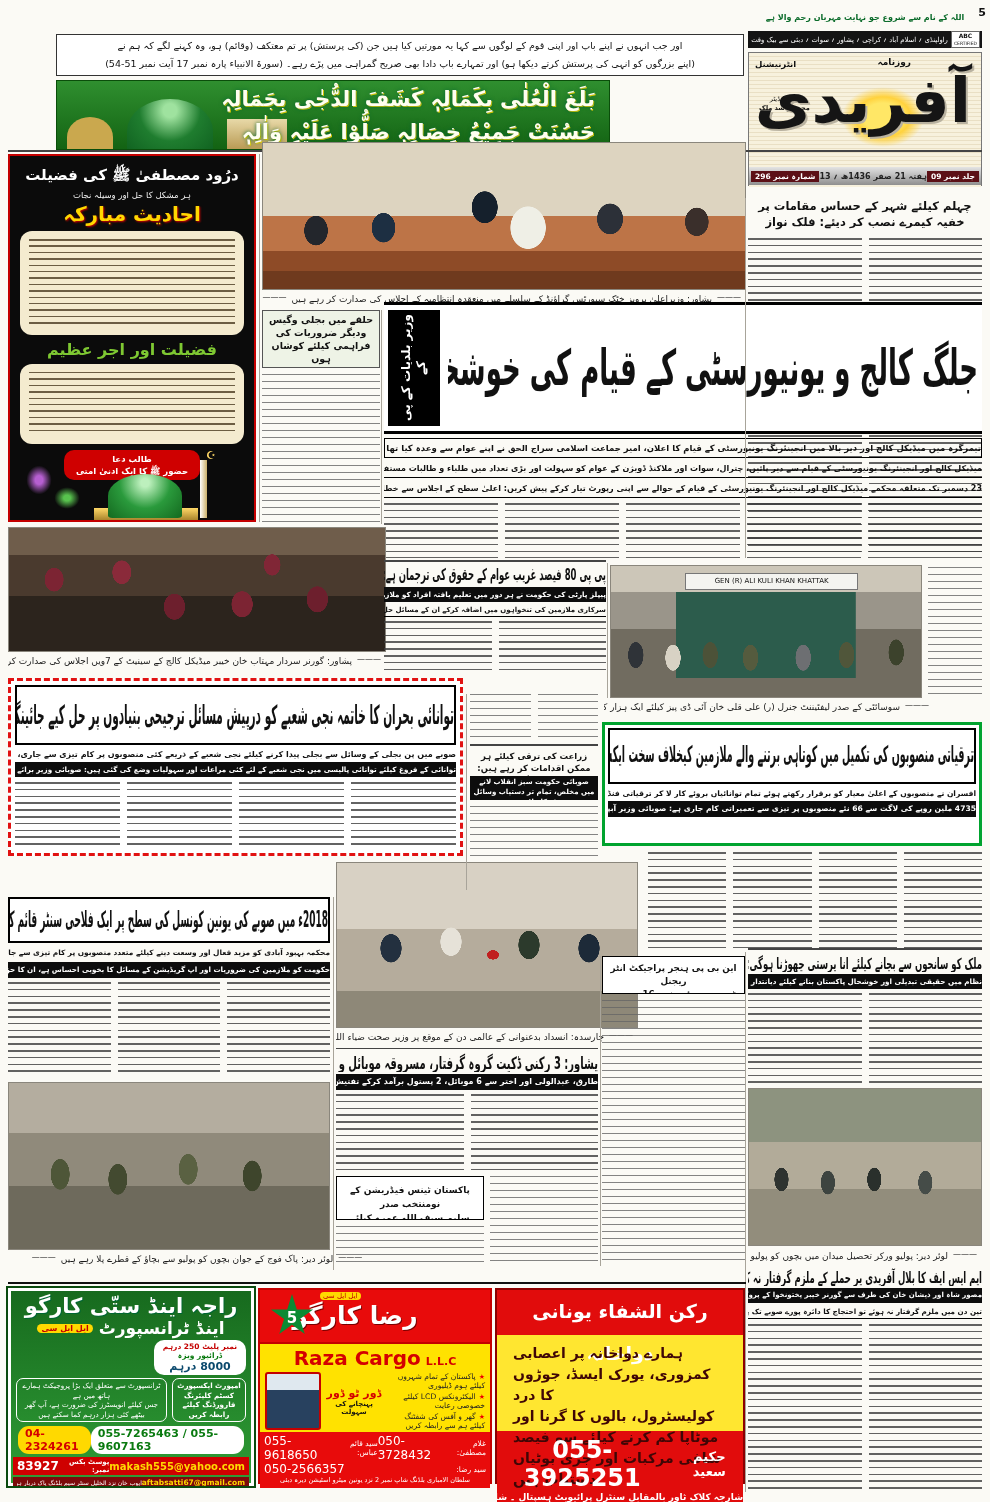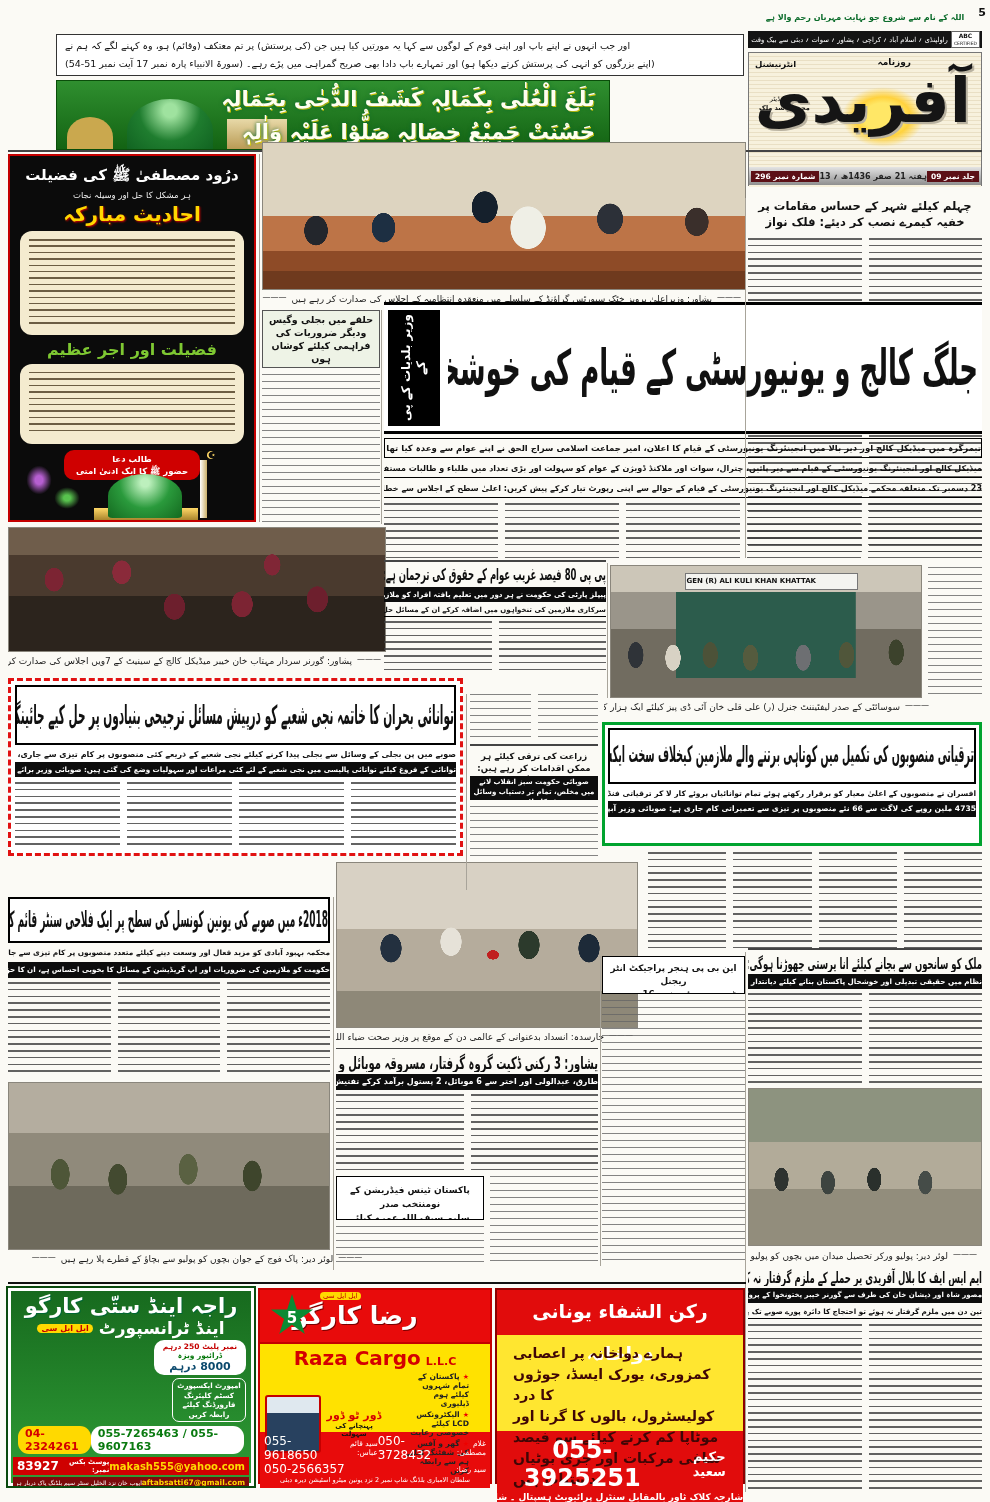--- a/index.html
+++ b/index.html
@@ -45,35 +45,35 @@
   .mbase{position:absolute;left:84px;bottom:0;width:104px;height:12px;background:linear-gradient(#ffd867,#a8842c)}
   .minar{position:absolute;left:190px;bottom:2px;width:7px;height:58px;background:linear-gradient(90deg,#fff,#cbb06a)}
   .cres{position:absolute;left:196px;bottom:58px;color:#ffd867;font-size:11px}
   
   #ph-sofa{background:radial-gradient(30px 36px at 55% 58%,#efefe6 0 58%,rgba(0,0,0,0) 60%),radial-gradient(20px 25px at 11% 60%,#23262c 0 58%,rgba(0,0,0,0) 60%),radial-gradient(20px 25px at 25% 58%,#1d2f42 0 58%,rgba(0,0,0,0) 60%),radial-gradient(22px 27px at 46% 44%,#15202c 0 58%,rgba(0,0,0,0) 60%),radial-gradient(22px 26px at 72% 52%,#2c3038 0 58%,rgba(0,0,0,0) 60%),radial-gradient(20px 24px at 90% 54%,#3a2f2b 0 58%,rgba(0,0,0,0) 60%),linear-gradient(180deg,#ddd4c0 0 50%,#bd7447 50% 74%,#8e4b27 74% 88%,#6f3a1e 88%)}
   #ph-sen{background:radial-gradient(16px 20px at 12% 42%,#7c2433 0 58%,rgba(0,0,0,0) 60%),radial-gradient(16px 20px at 30% 36%,#8a2a3a 0 58%,rgba(0,0,0,0) 60%),radial-gradient(18px 22px at 44% 64%,#6d1f2d 0 58%,rgba(0,0,0,0) 60%),radial-gradient(18px 22px at 62% 62%,#7c2433 0 58%,rgba(0,0,0,0) 60%),radial-gradient(18px 22px at 82% 58%,#6d1f2d 0 58%,rgba(0,0,0,0) 60%),radial-gradient(14px 18px at 70% 30%,#802636 0 58%,rgba(0,0,0,0) 60%),linear-gradient(180deg,#6f5d4b 0 22%,#4a3a2e 22% 55%,#2c241d 55%)}
   #ph-truck{background:radial-gradient(13px 22px at 8% 68%,#2f3338 0 58%,rgba(0,0,0,0) 60%),radial-gradient(13px 22px at 20% 70%,#d8d2c4 0 58%,rgba(0,0,0,0) 60%),radial-gradient(13px 22px at 32% 68%,#4c5238 0 58%,rgba(0,0,0,0) 60%),radial-gradient(13px 22px at 45% 70%,#555b3e 0 58%,rgba(0,0,0,0) 60%),radial-gradient(13px 22px at 62% 70%,#6d6f72 0 58%,rgba(0,0,0,0) 60%),radial-gradient(13px 22px at 76% 68%,#50563a 0 58%,rgba(0,0,0,0) 60%),radial-gradient(13px 22px at 92% 66%,#3c422c 0 58%,rgba(0,0,0,0) 60%),linear-gradient(#2c5c4c 0 0) 50% 58%/58% 66% no-repeat,linear-gradient(180deg,#ccc6b8 0 20%,#9a958a 20% 48%,#716c60 48%)}
   #ph-cert{background:radial-gradient(18px 24px at 18% 52%,#23303f 0 58%,rgba(0,0,0,0) 60%),radial-gradient(18px 24px at 38% 48%,#e6e2d8 0 58%,rgba(0,0,0,0) 60%),radial-gradient(10px 8px at 52% 56%,#c02020 0 58%,rgba(0,0,0,0) 60%),radial-gradient(18px 24px at 64% 50%,#2c3a2c 0 58%,rgba(0,0,0,0) 60%),radial-gradient(18px 24px at 84% 52%,#1d2a38 0 58%,rgba(0,0,0,0) 60%),linear-gradient(180deg,#d8d1c4 0 40%,#b5ac9c 40% 78%,#8e8878 78%)}
   #ph-sold{background:radial-gradient(16px 26px at 16% 55%,#4e5638 0 58%,rgba(0,0,0,0) 60%),radial-gradient(16px 26px at 34% 58%,#434a30 0 58%,rgba(0,0,0,0) 60%),radial-gradient(16px 26px at 56% 52%,#5a6142 0 58%,rgba(0,0,0,0) 60%),radial-gradient(16px 26px at 76% 56%,#3e452c 0 58%,rgba(0,0,0,0) 60%),linear-gradient(180deg,#b4ad9f 0 30%,#908a7b 30% 62%,#6e6a5c 62%)}
   #ph-polio{background:radial-gradient(12px 20px at 14% 58%,#2e3330 0 58%,rgba(0,0,0,0) 60%),radial-gradient(12px 20px at 34% 60%,#3d4440 0 58%,rgba(0,0,0,0) 60%),radial-gradient(12px 20px at 54% 58%,#2a302c 0 58%,rgba(0,0,0,0) 60%),radial-gradient(12px 20px at 76% 60%,#454c48 0 58%,rgba(0,0,0,0) 60%),linear-gradient(180deg,#8d937f 0 34%,#b2ab99 34% 64%,#928d7c 64%)}
-  .truckbanner{position:absolute;top:7px;left:24%;width:55%;height:15px;background:#f4f4f0;color:#111;font-size:7px;font-weight:bold;line-height:15px;border:1px solid #777}
+  .truckbanner{position:absolute;top:7px;left:24%;width:55%;height:15px;background:#f4f4f0;color:#111;font-size:7px;font-weight:normal;text-align:center;line-height:15px;border:1px solid #777}
   .vert{writing-mode:vertical-rl;transform:rotate(180deg)}
   
   #raja{background:linear-gradient(#176a1e,#2f9d36);border:3px solid #fff;outline:2px solid #0a4a0e;color:#fff;padding:3px 5px}
   #raja .chipy{background:#ffd900;color:#c40000;font-weight:bold;font-size:8px;border-radius:6px;padding:0 4px;align-self:center}
   #raja .blob{background:#fff;border-radius:10px;width:92px;padding:2px 0;text-align:center}
   #raja .panel{border:1.5px solid #fff;border-radius:7px;padding:2px 4px;font-size:7.2px;line-height:9.5px;text-align:center}
   #raja .pill1{background:#fff;color:#0a7a10;border-radius:11px;font-weight:bold;font-size:11px;padding:1px 7px}
   #raja .pill2{background:#ffd900;color:#d40000;border-radius:11px;font-weight:bold;font-size:11px;padding:1px 7px}
   #raja .redstrip{background:#cf0000;display:flex;align-items:center;justify-content:space-between;padding:1px 4px;margin:3px -3px 0}
   #raja .btm{background:#7c0b0b;display:flex;align-items:center;justify-content:space-between;padding:1px 4px;margin:2px -3px -2px;font-size:6.5px}
   #raza{background:#ffe200;border:2.5px solid #c40000}
   #raza .top{background:#e80b0b;height:52px;position:relative;border-bottom:2px solid #c40000}
   .star5{position:absolute;right:auto;left:10px;top:4px;width:44px;height:44px;background:#0c8a34;clip-path:polygon(50% 0,61% 35%,98% 35%,68% 57%,79% 91%,50% 70%,21% 91%,32% 57%,2% 35%,39% 35%);color:#fff;font-weight:bold;font-size:15px;text-align:center;line-height:48px}
-  #raza .bullets div{font-size:7.6px;font-weight:bold;color:#222;margin:2px 16px}
+  #raza .bullets div{font-size:7.6px;font-weight:normal;color:#222;margin:2px 0}
   #raza .bullets div::before{content:"★";color:#e00;margin-left:3px;font-size:7px}
   #raza .btm{background:#e80b0b;color:#fff;padding:2px 4px;height:56px;box-sizing:border-box}
   #raza .num{font-weight:normal;font-size:12px}
   #shifa{border:2.5px solid #8c0000;background:#ffe630}
   #shifa .top{background:#e10c0c;color:#fff;font-weight:bold;font-size:19px;text-align:center;line-height:42px;height:42px}
   #shifa .mid{padding:8px 16px;text-align:left;color:#3f0606;font-weight:bold;font-size:14px;line-height:21px;border-top:3px solid #e10c0c;border-bottom:3px solid #e10c0c;height:80px;box-sizing:content-box}
   #shifa .btm{background:#e10c0c;color:#fff;text-align:center;padding:2px 0}
   .bijlead{font-weight:bold;font-size:9.5px;line-height:13px;text-align:center;border:1px solid #555;background:#eef3e6;padding:2px}
 </style>
 </head>
@@ -82,21 +82,21 @@
 <div id="page">
 
   <div class="abs b" style="left:972px;top:6px;width:14px;font-size:11px">5</div>
 
   <div class="abs ctr nw" style="left:748px;top:13px;width:234px;font-size:8px;color:#0a6b2a;font-weight:bold">اللہ کے نام سے شروع جو نہایت مہربان رحم والا ہے</div>
   <div class="abs" style="left:748px;top:31px;width:234px;height:17px;background:#141414;color:#fff;display:flex;align-items:center;gap:3px;padding:0 2px">
     <span class="abcbox"><span class="b">ABC</span><br><span style="font-size:4.5px">CERTIFIED</span></span>
     <span class="nw" style="font-size:6.8px;flex:1;text-align:center">راولپنڈی ؍ اسلام آباد ؍ کراچی ؍ پشاور ؍ سوات ؍ دبئی سے بیک وقت شائع ہونیوالا واحد قومی اخبار</span>
   </div>
 
-  <div class="abs" style="left:56px;top:34px;width:688px;height:42px;border:1.5px solid #333;background:#fff;padding:2px 8px;text-align:left">
+  <div class="abs" style="left:56px;top:34px;width:688px;height:42px;border:1.5px solid #333;background:#fff;padding:2px 8px;text-align:center">
     <div class="nw" style="font-size:9.5px;line-height:18px">اور جب انہوں نے اپنے باپ اور اپنی قوم کے لوگوں سے کہا یہ مورتیں کیا ہیں جن (کی پرستش) پر تم معتکف (وقائم) ہو، وہ کہنے لگے کہ ہم نے</div>
     <div class="nw" style="font-size:9.5px;line-height:18px">(اپنے بزرگوں کو انہی کی پرستش کرتے دیکھا ہو) اور تمہارے باپ دادا بھی صریح گمراہی میں پڑے رہے۔ (سورۃ الانبیاء پارہ نمبر 17 آیت نمبر 51-54)</div>
   </div>
 
   <div id="durood" class="abs" style="left:56px;top:80px;width:554px;height:70px">
     <div class="dome2"></div>
     <div class="dome1"></div>
     <div class="palace"></div>
     <div class="dtxt">
       <div>بَلَغَ الْعُلٰی بِکَمَالِہٖ کَشَفَ الدُّجٰی بِجَمَالِہٖ</div>
@@ -342,20 +342,24 @@
     </div>
     <div style="display:flex;gap:5px;margin-top:2px;align-items:center">
       <div class="blob">
         <div style="color:#c40000;font-size:7.5px;font-weight:bold">نمبر پلیٹ 250 درہم</div>
         <div style="color:#0a7a10;font-size:7.5px;font-weight:bold">ڈرائیور ویزہ</div>
         <div style="color:#0c4a6e;font-size:11px;font-weight:bold">8000 درہم</div>
       </div>
     </div>
     <div style="display:flex;gap:5px;margin-top:3px">
       <div class="panel" style="width:64px;font-weight:bold">امپورٹ ایکسپورٹ کسٹم کلیئرنگ فارورڈنگ کیلئے رابطہ کریں</div>
+      <div class="panel" style="flex:1">
+        <div>ٹرانسپورٹ سے متعلق ایک بڑا پروجیکٹ ہمارے ہاتھ میں ہے</div>
+        <div>جس کیلئے انویسٹرز کی ضرورت ہے، آپ گھر بیٹھے کئی ہزار درہم کما سکتے ہیں</div>
+      </div>
     </div>
     <div style="display:flex;justify-content:space-between;margin-top:4px;padding:0 2px">
       <span class="pill1 ltr">055-7265463 / 055-9607163</span>
       <span class="pill2 ltr">04-2324261</span>
     </div>
     <div class="redstrip">
       <span class="ltr b" style="color:#ffd900;font-size:10px">makash555@yahoo.com</span>
       <span class="b" style="font-size:7px">پوسٹ بکس نمبر:</span>
       <span class="b ltr" style="font-size:12px">83927</span>
     </div>

